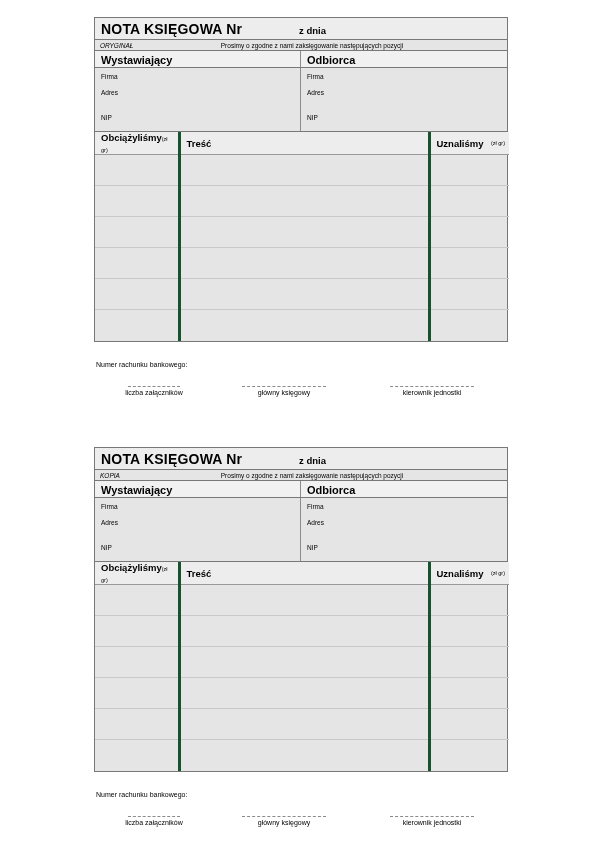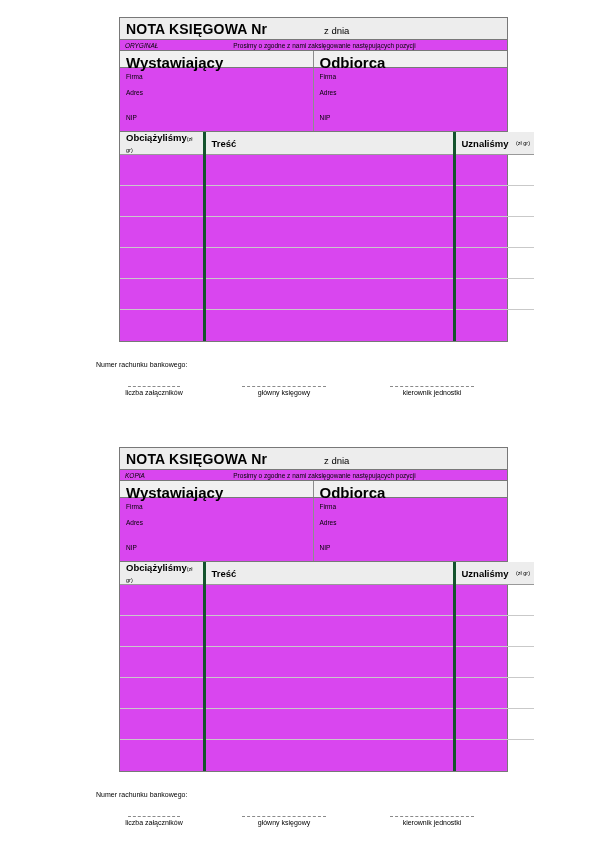--- a/index.html
+++ b/index.html
@@ -10,35 +10,35 @@
     font-family: "Liberation Sans", sans-serif;
     color: #000;
     overflow: hidden;
   }
   * { box-sizing: border-box; }
 
   .form { position: absolute; left: 94px; width: 414px; }
   #form-original { top: 17px; }
   #form-kopia    { top: 447px; }
 
-  .frame { border: 1px solid #787878; background: #d946ef; margin-left: 25px; }
+  .frame { border: 1px solid #787878; background: #e5e5e5; }
 
   
   .title-row { height: 22px; background: #ededed; border-bottom: 1px solid #787878; position: relative; }
   .form-title { position: absolute; left: 6px; top: 3px; font-size: 14px; font-weight: bold; letter-spacing: 0.2px; }
-  .date-label { position: absolute; left: 204px; top: 7px; font-size: 9.5px; font-weight: normal; }
+  .date-label { position: absolute; left: 204px; top: 7px; font-size: 9.5px; font-weight: bold; }
 
   
   .sub-row { height: 11px; border-bottom: 1px solid #787878; position: relative; font-size: 6.5px; }
   .copy-label { position: absolute; left: 5px; top: 2px; font-style: italic; }
   .request-text { position: absolute; left: 22px; right: 0; top: 2px; text-align: center; }
 
   
   .parties-header { height: 17px; background: #f1f1f1; border-bottom: 1px solid #787878; display: flex; }
-  .ph-cell { width: 50%; padding: 3px 0 0 6px; font-size: 15px; font-weight: bold; }
+  .ph-cell { width: 50%; padding: 3px 0 0 6px; font-size: 11px; font-weight: bold; }
   .ph-cell:first-child { border-right: 1px solid #8c8c8c; }
 
   
   .parties-body { height: 64px; border-bottom: 1px solid #787878; display: flex; }
   .pb-cell { width: 50%; position: relative; font-size: 6.5px; }
   .pb-cell:first-child { border-right: 1px solid #8c8c8c; }
   .firma-label { position: absolute; top: 5px;  left: 6px; }
   .adres-label { position: absolute; top: 21px; left: 6px; }
   .nip-label   { position: absolute; top: 46px; left: 6px; }
 

